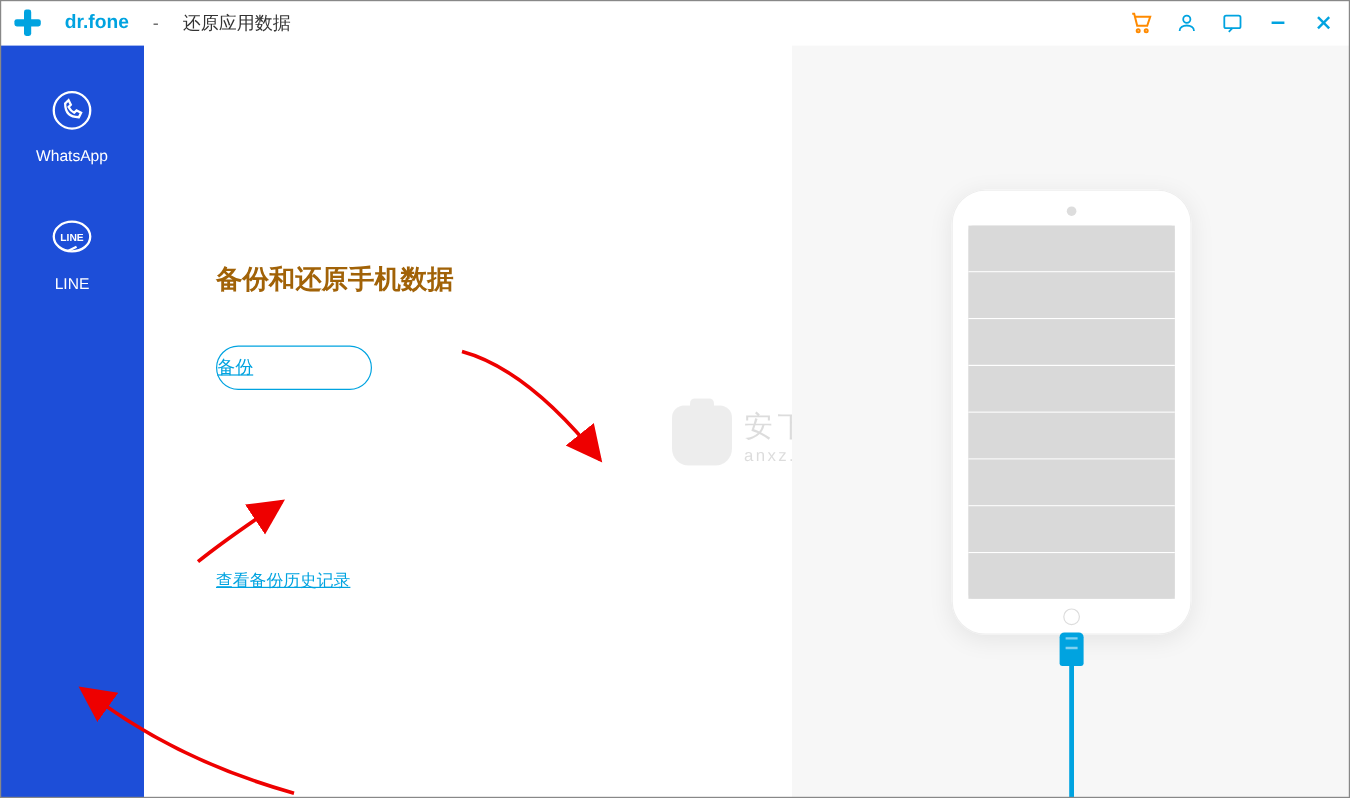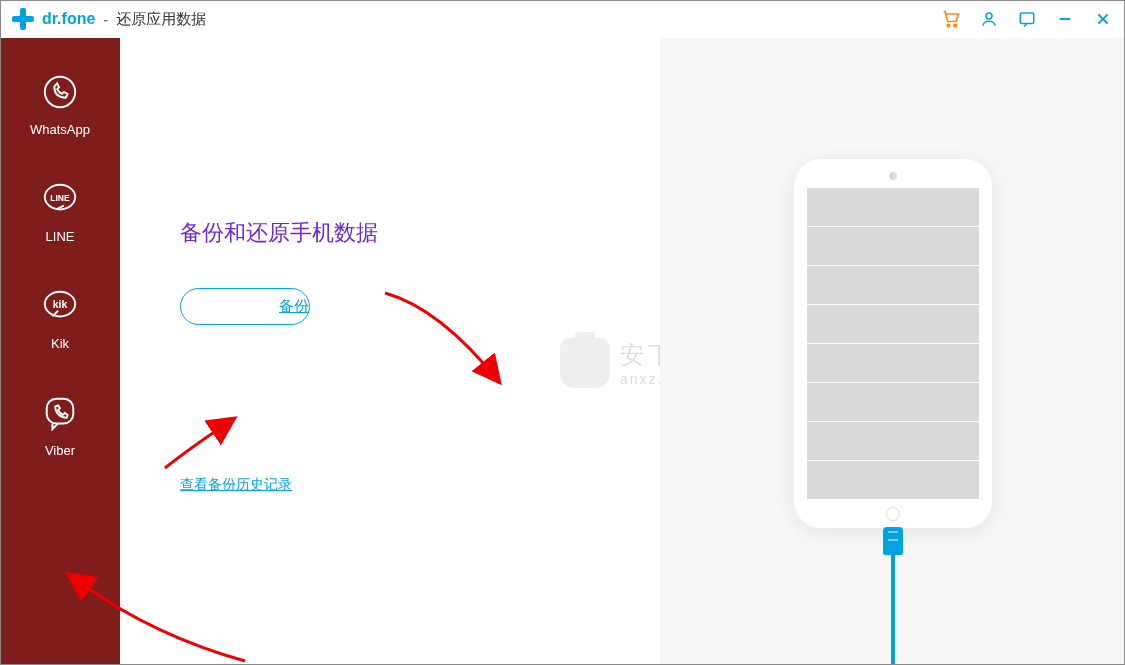--- a/index.html
+++ b/index.html
@@ -1,45 +1,45 @@
 <!DOCTYPE html>
 <html><head>
 <meta charset="utf-8">
 <style>
 * { margin: 0; padding: 0; box-sizing: border-box; }
 body { font-family: "Microsoft YaHei", Arial, sans-serif; background: #fff; width: 1125px; height: 665px; overflow: hidden; position: relative; }
 
 
-.title-bar { height: 38px; display: flex; align-items: center; padding: 0 12px; }
+.title-bar { height: 38px; display: flex; align-items: center; padding: 0 12px; gap: 12px; }
 .logo-cross { width: 22px; height: 22px; position: relative; margin-right: 8px; }
 .logo-cross::before, .logo-cross::after { content: ""; position: absolute; background: #00a3e0; }
 .logo-cross::before { left: 8px; top: 0; width: 6px; height: 22px; border-radius: 2px; }
 .logo-cross::after { left: 0; top: 8px; width: 22px; height: 6px; border-radius: 2px; }
 .logo-text { color: #00a3e0; font-weight: 600; font-size: 16px; }
 .title-sep { margin: 0 8px; color: #666; font-size: 15px; }
 .title-text { color: #333; font-size: 15px; }
 .title-spacer { flex: 1; }
 .title-actions { display: flex; gap: 18px; align-items: center; }
 .title-actions .ic { width: 20px; height: 20px; display: flex; align-items: center; justify-content: center; cursor: pointer; }
 
 
 .main { display: flex; height: calc(665px - 38px); }
 
 
-.sidebar { width: 120px; background: #7f1d1d; display: flex; flex-direction: column; padding-top: 20px; }
+.sidebar { width: 120px; background: #1d4ed8; display: flex; flex-direction: column; padding-top: 20px; }
 .sb-item { display: flex; flex-direction: column; align-items: center; color: #fff; font-size: 13px; padding: 14px 0 28px; cursor: pointer; }
 .sb-icon { width: 40px; height: 40px; margin-bottom: 10px; display: flex; align-items: center; justify-content: center; }
 
 
 .content { flex: 1; display: flex; position: relative; }
 .left-pane { width: 540px; padding: 180px 0 0 60px; position: relative; }
-.heading { color: #6d28d9; font-size: 22px; font-weight: 400; margin-bottom: 40px; }
+.heading { color: #a16207; font-size: 22px; font-weight: 700; margin-bottom: 40px; }
 .desc { color: #555; font-size: 14px; margin-bottom: 80px; line-height: 1.8; }
 .btn-row { display: flex; gap: 40px; margin-bottom: 150px; }
-.pill-btn { border: 1px solid #00a3e0; color: #00a3e0; background: #fff; border-radius: 20px; padding: 8px 0; width: 130px; text-align: right; font-size: 15px; cursor: pointer; text-decoration: underline; }
+.pill-btn { border: 1px solid #00a3e0; color: #00a3e0; background: #fff; border-radius: 20px; padding: 8px 0; width: 130px; text-align: left; font-size: 15px; cursor: pointer; text-decoration: underline; }
 .link-row { }
 .history-link { color: #00a3e0; font-size: 14px; text-decoration: underline; cursor: pointer; text-align: right; }
 
 
 .right-pane { flex: 1; background: #f7f7f7; display: flex; flex-direction: column; align-items: center; padding-top: 120px; position: relative; }
 .phone { width: 200px; height: 400px; background: #fff; border-radius: 28px; box-shadow: 0 4px 20px rgba(0,0,0,.08), inset 0 0 0 1px #eee; position: relative; display: flex; flex-direction: column; align-items: center; padding: 14px 14px 30px; }
 .phone-dot { width: 8px; height: 8px; border-radius: 50%; background: #ddd; margin-bottom: 8px; }
 .phone-screen { flex: 1; width: 100%; background: #e8e8e8; border-radius: 4px; display: flex; flex-direction: column; }
 .row-line { flex: 1; border-bottom: 1px solid #fff; background: #d9d9d9; }
 .row-line:last-child { border-bottom: none; }
@@ -121,40 +121,20 @@
     <div class="sb-item">
       <div class="sb-icon">
         <svg width="38" height="38" viewBox="0 0 40 40" fill="none" stroke="#fff" stroke-width="2">
             <ellipse cx="20" cy="18" rx="16" ry="13"></ellipse>
             <path d="M16 31l8-4"></path>
             <text x="20" y="22" text-anchor="middle" fill="#fff" stroke="none" font-size="9" font-weight="bold">LINE</text>
           </svg>
       </div>
       <span>LINE</span>
     </div>
-    <div class="sb-item">
-      <div class="sb-icon">
-        <svg width="38" height="38" viewBox="0 0 40 40" fill="none" stroke="#fff" stroke-width="2">
-            <ellipse cx="20" cy="18" rx="16" ry="13"></ellipse>
-            <path d="M12 31l6-6"></path>
-            <text x="20" y="22" text-anchor="middle" fill="#fff" stroke="none" font-size="11" font-weight="bold">kik</text>
-          </svg>
-      </div>
-      <span>Kik</span>
-    </div>
-    <div class="sb-item">
-      <div class="sb-icon">
-        <svg width="38" height="38" viewBox="0 0 40 40" fill="none" stroke="#fff" stroke-width="2">
-            <rect x="6" y="5" width="28" height="26" rx="10"></rect>
-            <path d="M12 31v6l6-6"></path>
-            <path d="M15 13c0 7 5 12 12 12l1-3-3-2-2 2c-2-1-4-3-5-5l2-2-2-3z"></path>
-          </svg>
-      </div>
-      <span>Viber</span>
-    </div>
   </div>
 
   <div class="content">
     <div class="left-pane">
       <h2 class="heading">备份和还原手机数据</h2>
       <div class="btn-row">
         <button class="pill-btn">备份</button>
       </div>
       <div class="link-row">
         <a class="history-link">查看备份历史记录</a>

